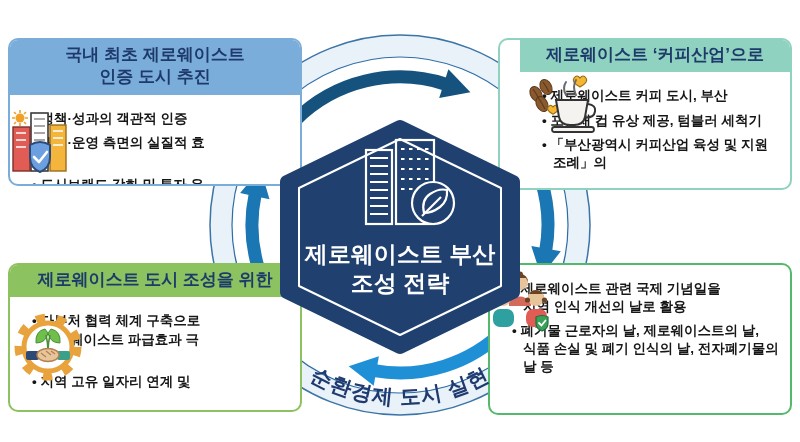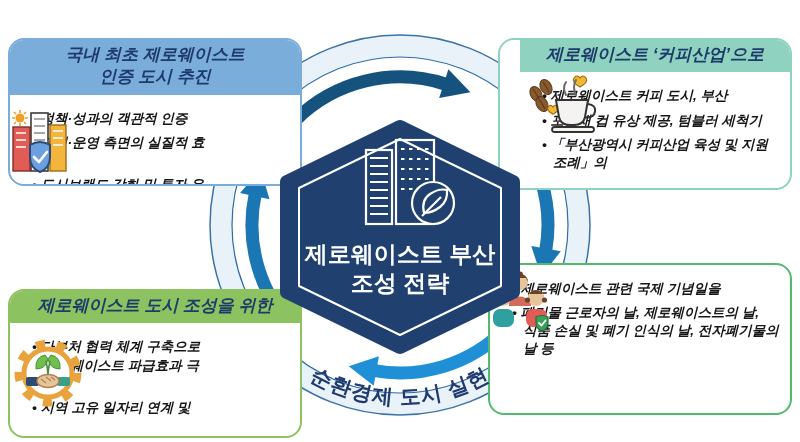--- a/index.html
+++ b/index.html
@@ -6,36 +6,36 @@
   body{
     width:800px;height:442px;position:relative;overflow:hidden;
     background:#ffffff;
     font-family:"Liberation Sans","DejaVu Sans",sans-serif;
   }
   svg{position:absolute;left:0;top:0;}
   #bg-layer{z-index:0;}
   #hex-layer{z-index:2;pointer-events:none;}
   .card{
     position:absolute;background:#fff;border:2px solid var(--ac);
-    border-radius:16px;overflow:hidden;z-index:1;box-sizing:border-box;font-style:italic;
+    border-radius:10px;overflow:hidden;z-index:1;box-sizing:border-box;
   }
   .card-header{
     background:var(--ac);color:#1d3a6b;font-weight:bold;font-size:17px;
     line-height:1.32;text-align:center;padding:4px 2px 6px;
   }
   .card-body{position:relative;padding:9px 10px 4px 22px;}
   .bullet{
     font-size:13.5px;font-weight:600;color:#161616;line-height:1.34;
     margin:6px 0;padding-left:11px;text-indent:-11px;
   }
   .bullet::before{content:"• ";}
   .card-icon{position:absolute;}
   .tl{--ac:#7badda;left:8px;top:38px;width:294px;height:148px;}
   .tr{--ac:#8fd2bf;left:498px;top:38px;width:294px;height:152px;padding-left:20px;}
-  .bl{--ac:#8cc25f;left:8px;top:263px;width:294px;height:149px;margin-top:26px;}
+  .bl{--ac:#8cc25f;left:8px;top:263px;width:294px;height:149px;}
   .br{--ac:#55b96d;left:488px;top:263px;width:304px;height:152px;}
   .tl .card-body{padding-right:90px;}
   .bl .card-body{padding-right:92px;}
 </style>
 </head>
 <body>
 
 <svg id="bg-layer" width="800" height="442" viewBox="0 0 800 442">
   <circle cx="400" cy="225" r="190" fill="#e9f1f9" stroke="#3b74a6" stroke-width="1.5"></circle>
   <circle cx="400" cy="225" r="168" fill="#ffffff" stroke="#2e6da6" stroke-width="1.2"></circle>
@@ -123,21 +123,21 @@
       <rect x="16" y="44" width="13" height="9" rx="2" fill="#2c4a73"></rect>
       <rect x="47" y="44" width="13" height="9" rx="2" fill="#3aa08a"></rect>
       <ellipse cx="38" cy="48" rx="11" ry="6.5" fill="#e8c49a" stroke="#b08050" stroke-width="1.4"></ellipse>
       <path d="M31 46 l5 4 M36 44 l5 4 M41 44 l4 3" stroke="#b08050" stroke-width="1.2" fill="none"></path>
     </svg>
   </div>
 </div>
 
 <div class="card br">
   <div class="card-body">
-    <div class="bullet" style="margin-right:48px"><span>제로웨이스트 관련 국제 기념일을</span><br></div>
+    <div class="bullet" style="margin-right:48px"><span>제로웨이스트 관련 국제 기념일을</span><br><span>지역 인식 개선의 날로 활용</span></div>
     <div class="bullet"><span>폐기물 근로자의 날, 제로웨이스트의 날,</span><br><span>식품 손실 및 폐기 인식의 날, 전자폐기물의 날 등</span></div>
 
     <svg class="card-icon" style="right:6px;top:6px" width="60" height="64" viewBox="0 0 60 64">
       <circle cx="30" cy="11" r="8" fill="#e8c49a"></circle>
       <path d="M22 11 a8 8 0 0 1 16 0 l-2 -4 h-12 z" fill="#6b4226"></path>
       <circle cx="30" cy="3.5" r="3" fill="#6b4226"></circle>
       <path d="M19 31 q11 -11 22 0 v4 h-22 z" fill="#d46a5a"></path>
       <circle cx="13" cy="27" r="8" fill="#e8c49a"></circle>
       <path d="M5 27 a8 8 0 0 1 16 0 l-1 -4 h-14 z" fill="#7a4a2a"></path>
       <rect x="3" y="38" width="21" height="18" rx="7" fill="#2fa0a0"></rect>

